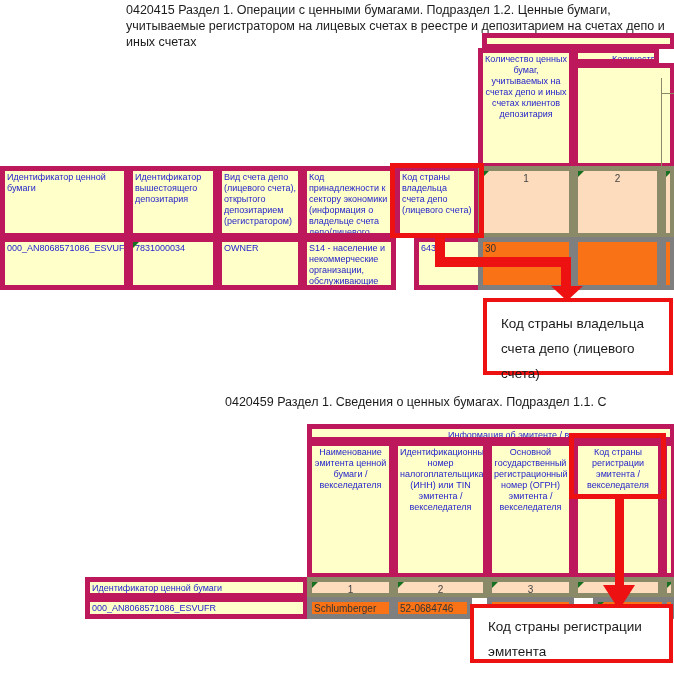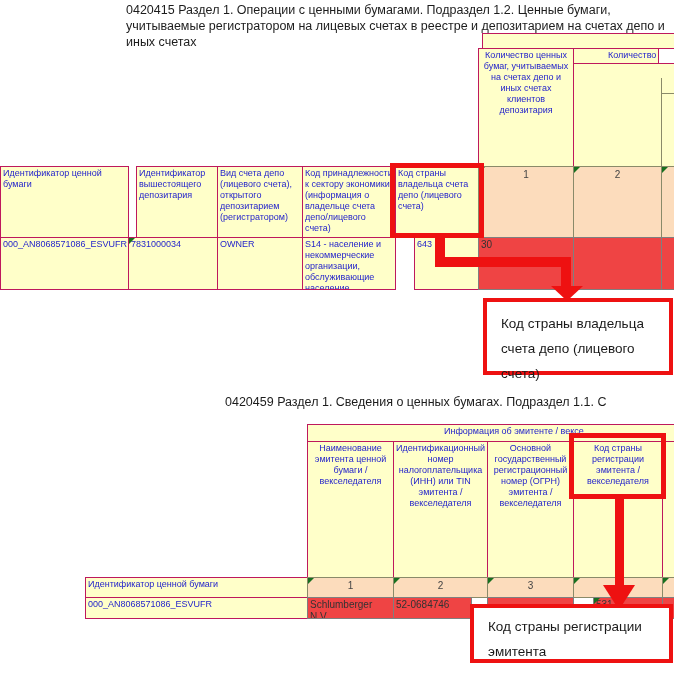--- a/index.html
+++ b/index.html
@@ -2,25 +2,25 @@
 <html><head>
 <meta charset="utf-8">
 <style>
   * { margin:0; padding:0; }
   body { background:#fff; }
   .page { position:relative; width:674px; height:677px; background:#ffffff;
           font-family:"Liberation Sans", sans-serif; overflow:hidden; }
   .title { position:absolute; color:#1c1c1c; font-size:12.5px; line-height:16px; }
   .nowrap { white-space:nowrap; }
   .cell { position:absolute; box-sizing:border-box; background:#ffffc9;
-          border:1px solid #be185d; color:#2424cb; font-size:9px; line-height:11px;
+          border:5px solid #be185d; color:#2424cb; font-size:9px; line-height:11px;
           padding:1px 2px; overflow:hidden; }
   .cell.center { text-align:center; }
   .cell.data { font-size:9px; line-height:11px; }
-  .cell.white { background:#ef4444; border-color:#7f7f7f; color:#333;
+  .cell.white { background:#f97316; border-color:#7f7f7f; color:#333;
                 font-size:10px; line-height:12px; }
   .cell.num { background:#fcdcbc; border-color:#8a8a69; color:#444;
               font-size:10px; line-height:14px; text-align:center; }
   .bandtext { white-space:nowrap; }
   .tri { position:absolute; top:0; left:0; width:0; height:0;
          border-top:6px solid #17701f; border-right:6px solid transparent; }
   .vline { position:absolute; background:#8a8a69; z-index:2; }
   .redbox { position:absolute; box-sizing:border-box; border:5px solid #ee1111; z-index:5; }
   .redline { position:absolute; background:#ee1111; z-index:5; }
   .arrow { position:absolute; width:0; height:0; border-left:16px solid transparent;
@@ -42,21 +42,21 @@
 
   <div class="cell" style="left:573px; top:48px; width:86px; height:16px;">
     <span class="bandtext" style="padding-left:32px; display:inline-block;">Количество цен</span>
   </div>
 
   <div class="cell" style="left:573px; top:63px; width:102px; height:105px;"></div>
   <div class="vline" style="left:661px; top:78px; width:1px; height:90px;"></div>
   <div class="vline" style="left:661px; top:93px; width:14px; height:1px;"></div>
 
   <div class="cell" style="left:0px; top:166px; width:129px; height:72px;">Идентификатор ценной бумаги</div>
-  <div class="cell" style="left:128px; top:166px; width:90px; height:72px;margin-left:8px;">Идентификатор вышестоящего депозитария</div>
+  <div class="cell" style="left:128px; top:166px; width:90px; height:72px;">Идентификатор вышестоящего депозитария</div>
   <div class="cell" style="left:217px; top:166px; width:86px; height:72px;">Вид счета депо (лицевого счета), открытого депозитарием (регистратором)</div>
   <div class="cell" style="left:302px; top:166px; width:94px; height:72px;">Код принадлежности к сектору экономики (информация о владельце счета депо/лицевого счета)</div>
   <div class="cell" style="left:395px; top:166px; width:84px; height:72px;">Код страны владельца счета депо (лицевого счета)</div>
 
   <div class="cell num" style="left:478px; top:166px; width:96px; height:72px;">
     <i class="tri"></i>
     <span>1</span>
   </div>
   <div class="cell num" style="left:573px; top:166px; width:89px; height:72px;">
     <i class="tri"></i>

